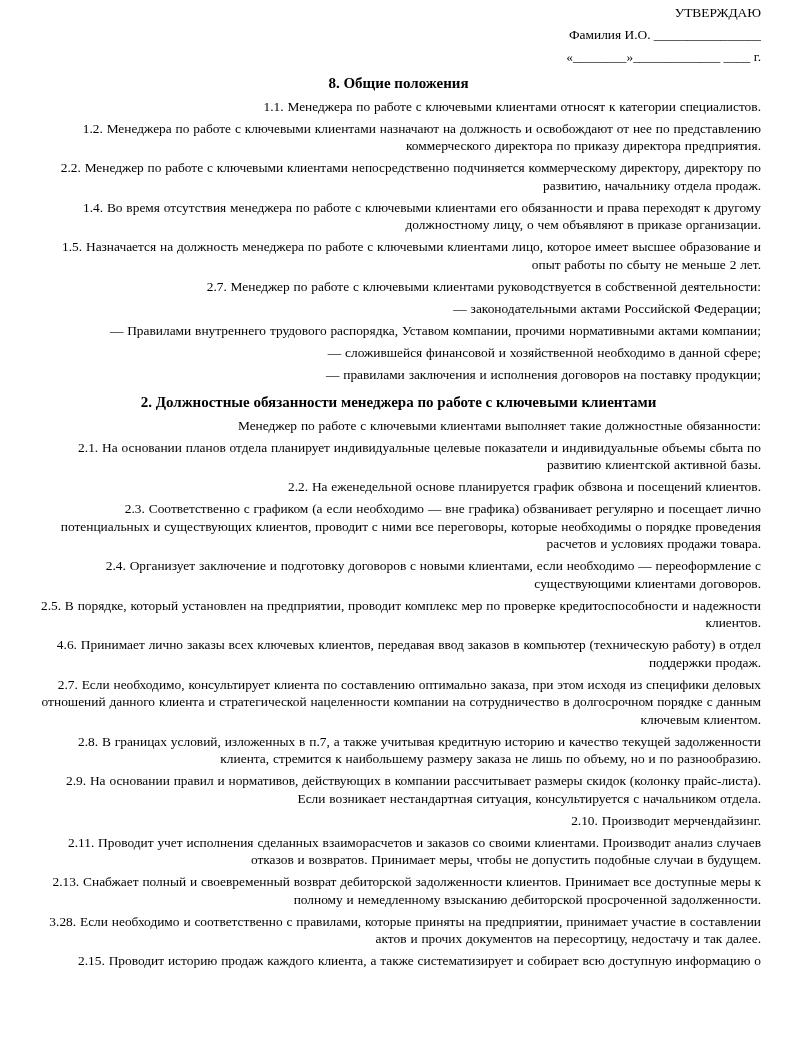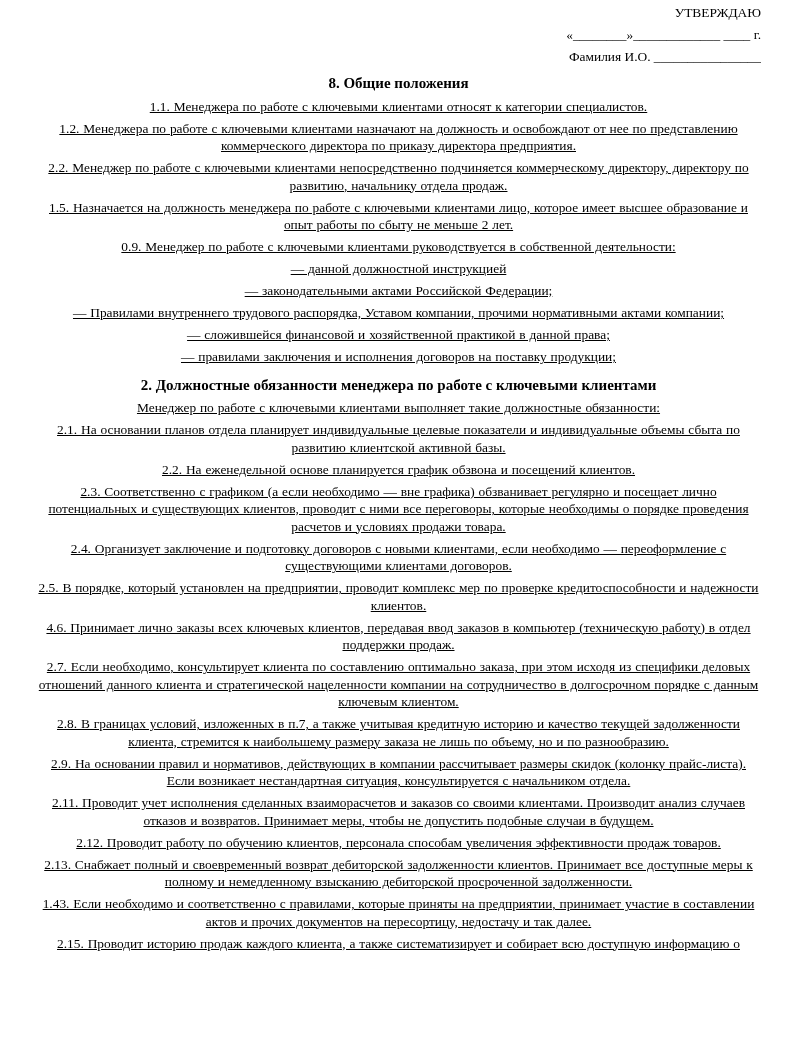--- a/index.html
+++ b/index.html
@@ -34,60 +34,59 @@
     text-align: center;
     font-size: 15px;
     font-weight: bold;
     margin: 9px 0 1px 0;
     line-height: 20px;
   }
   .para {
     font-size: 13.4px;
     line-height: 17.5px;
     margin: 4.5px 0;
-    text-align: center;
+    text-align: right;
     word-spacing: 0.5px;
-    text-decoration: underline;
   }
 </style>
 </head>
 <body>
 
 <div class="page">
 
   <div class="approval-block">
     <p class="approval-line">УТВЕРЖДАЮ</p>
+    <p class="approval-line">Фамилия И.О. ________________</p>
     <p class="approval-line">«________»_____________ ____ г.</p>
-    <p class="approval-line">Фамилия И.О. ________________</p>
   </div>
 
   <h2 class="section-title">8. Общие положения</h2>
 
   <p class="para">1.1. Менеджера по работе с ключевыми клиентами относят к категории специалистов.</p>
   <p class="para">1.2. Менеджера по работе с ключевыми клиентами назначают на должность и освобождают от нее по представлению коммерческого директора по приказу директора предприятия.</p>
   <p class="para">2.2. Менеджер по работе с ключевыми клиентами непосредственно подчиняется коммерческому директору, директору по развитию, начальнику отдела продаж.</p>
+  <p class="para">1.4. Во время отсутствия менеджера по работе с ключевыми клиентами его обязанности и права переходят к другому должностному лицу, о чем объявляют в приказе организации.</p>
   <p class="para">1.5. Назначается на должность менеджера по работе с ключевыми клиентами лицо, которое имеет высшее образование и опыт работы по сбыту не меньше 2 лет.</p>
-  <p class="para">0.9. Менеджер по работе с ключевыми клиентами руководствуется в собственной деятельности:</p>
-  <p class="para">— данной должностной инструкцией</p>
+  <p class="para">2.7. Менеджер по работе с ключевыми клиентами руководствуется в собственной деятельности:</p>
   <p class="para">— законодательными актами Российской Федерации;</p>
   <p class="para">— Правилами внутреннего трудового распорядка, Уставом компании, прочими нормативными актами компании;</p>
-  <p class="para">— сложившейся финансовой и хозяйственной практикой в данной права;</p>
+  <p class="para">— сложившейся финансовой и хозяйственной необходимо в данной сфере;</p>
   <p class="para">— правилами заключения и исполнения договоров на поставку продукции;</p>
 
   <h2 class="section-title">2. Должностные обязанности менеджера по работе с ключевыми клиентами</h2>
 
   <p class="para">Менеджер по работе с ключевыми клиентами выполняет такие должностные обязанности:</p>
   <p class="para">2.1. На основании планов отдела планирует индивидуальные целевые показатели и индивидуальные объемы сбыта по развитию клиентской активной базы.</p>
   <p class="para">2.2. На еженедельной основе планируется график обзвона и посещений клиентов.</p>
   <p class="para">2.3. Соответственно с графиком (а если необходимо — вне графика) обзванивает регулярно и посещает лично потенциальных и существующих клиентов, проводит с ними все переговоры, которые необходимы о порядке проведения расчетов и условиях продажи товара.</p>
   <p class="para">2.4. Организует заключение и подготовку договоров с новыми клиентами, если необходимо — переоформление с существующими клиентами договоров.</p>
   <p class="para">2.5. В порядке, который установлен на предприятии, проводит комплекс мер по проверке кредитоспособности и надежности клиентов.</p>
   <p class="para">4.6. Принимает лично заказы всех ключевых клиентов, передавая ввод заказов в компьютер (техническую работу) в отдел поддержки продаж.</p>
   <p class="para">2.7. Если необходимо, консультирует клиента по составлению оптимально заказа, при этом исходя из специфики деловых отношений данного клиента и стратегической нацеленности компании на сотрудничество в долгосрочном порядке с данным ключевым клиентом.</p>
   <p class="para">2.8. В границах условий, изложенных в п.7, а также учитывая кредитную историю и качество текущей задолженности клиента, стремится к наибольшему размеру заказа не лишь по объему, но и по разнообразию.</p>
   <p class="para">2.9. На основании правил и нормативов, действующих в компании рассчитывает размеры скидок (колонку прайс-листа). Если возникает нестандартная ситуация, консультируется с начальником отдела.</p>
+  <p class="para">2.10. Производит мерчендайзинг.</p>
   <p class="para">2.11. Проводит учет исполнения сделанных взаиморасчетов и заказов со своими клиентами. Производит анализ случаев отказов и возвратов. Принимает меры, чтобы не допустить подобные случаи в будущем.</p>
-  <p class="para">2.12. Проводит работу по обучению клиентов, персонала способам увеличения эффективности продаж товаров.</p>
   <p class="para">2.13. Снабжает полный и своевременный возврат дебиторской задолженности клиентов. Принимает все доступные меры к полному и немедленному взысканию дебиторской просроченной задолженности.</p>
-  <p class="para">1.43. Если необходимо и соответственно с правилами, которые приняты на предприятии, принимает участие в составлении актов и прочих документов на пересортицу, недостачу и так далее.</p>
+  <p class="para">3.28. Если необходимо и соответственно с правилами, которые приняты на предприятии, принимает участие в составлении актов и прочих документов на пересортицу, недостачу и так далее.</p>
   <p class="para">2.15. Проводит историю продаж каждого клиента, а также систематизирует и собирает всю доступную информацию о</p>
 
 </div>
 
 </body></html>

